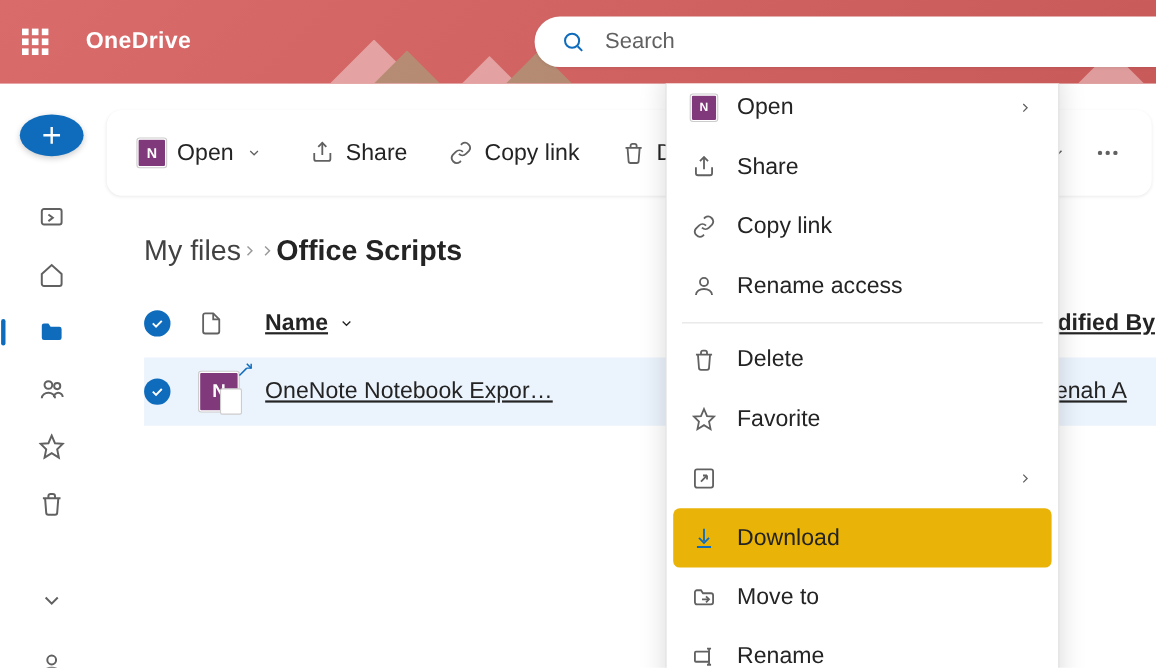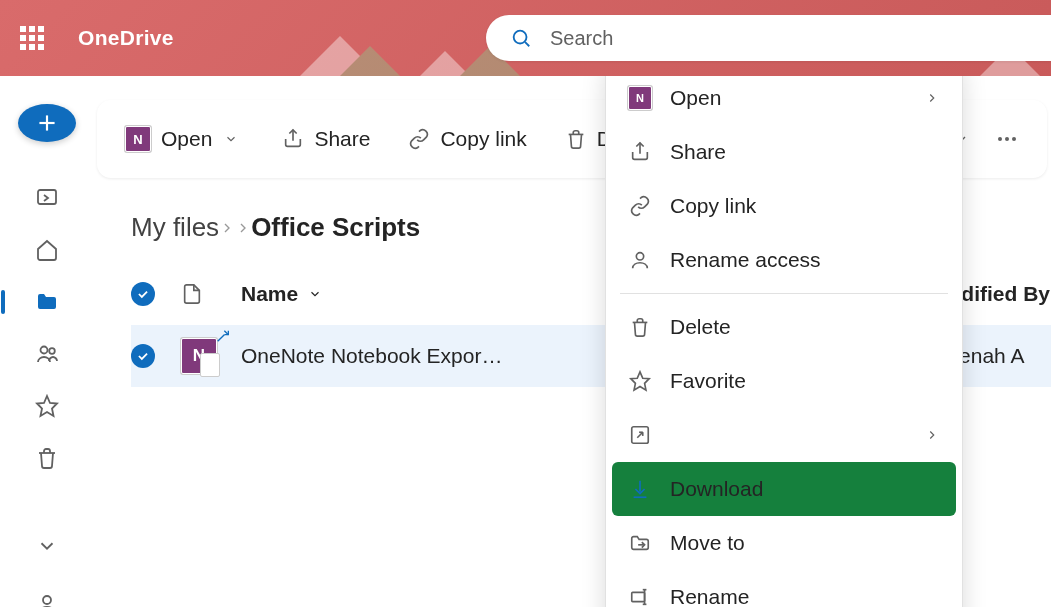--- a/index.html
+++ b/index.html
@@ -37,35 +37,35 @@
   .on-ico { width: 26px; height: 26px; background: #80397b; color: #fff !important; display: inline-flex; align-items: center; justify-content: center; font-size: 13px; font-weight: 700; border-radius: 2px; border: 1px solid #fff; box-shadow: 0 0 0 1px #ccc; }
   .on-ico-lg { width: 36px; height: 36px; font-size: 17px; position: relative; }
   .on-ico-lg::after { content: ""; position: absolute; right: -4px; bottom: -4px; width: 18px; height: 22px; background: #fff; border: 1px solid #ccc; border-radius: 2px; }
 
   .crumbs { display: flex; align-items: center; margin: 34px 0 0 38px; font-size: 26px; color: #424242; }
   .crumbs .sep { color: #999; }
   .crumbs .cur { font-weight: 700; color: #242424; }
   .crumbs a { cursor: pointer; }
 
   .list { margin: 20px 0 0 38px; }
-  .list-head, .list-row { display: grid; grid-template-columns: 50px 60px 1fr 60px 120px; align-items: center; height: 62px; }
+  .list-head, .list-row { display: grid; grid-template-columns: 50px 60px 1fr 60px 120px; align-items: center; height: 62px; text-decoration: underline; }
   .list-head .name-col { font-size: 21px; font-weight: 600; display: flex; align-items: center; gap: 10px; }
   .right-col { font-size: 21px; color: #242424; font-weight: 600; white-space: nowrap; overflow: hidden; }
   .list-row { background: #ebf3fc; }
   .check { width: 24px; height: 24px; border-radius: 50%; background: #0f6cbd; display: flex; align-items: center; justify-content: center; }
   .check svg { color: #fff; }
   .file-name { font-size: 21px; color: #242424; white-space: nowrap; overflow: hidden; text-overflow: ellipsis; }
   .file-ico-wrap { position: relative; display: inline-block; }
   .file-ico-wrap .sc { position: absolute; top: -10px; left: 34px; color: #0f6cbd; }
   .overflow-dots { color: #424242; cursor: pointer; text-align: center; }
 
   
   .menu { position: absolute; left: 512px; top: -14px; width: 358px; background: #fff; border: 1px solid #e1e1e1; border-radius: 10px; box-shadow: 0 6px 24px rgba(0,0,0,.15); padding: 8px 0; z-index: 10; }
   .menu-item { display: flex; align-items: center; gap: 18px; padding: 0 22px; height: 54px; font-size: 21px; color: #242424; cursor: pointer; position: relative; }
-  .menu-item:hover, .menu-item.hover { background: #15803d; border-radius: 6px; margin: 0 6px; padding: 0 16px; }
+  .menu-item:hover, .menu-item.hover { background: #eab308; border-radius: 6px; margin: 0 6px; padding: 0 16px; }
   .menu-item svg, .menu-item .menu-ico { color: #616161; width: 24px; flex: 0 0 24px; }
   .menu-item .chevr { position: absolute; right: 18px; color: #999; }
   .menu-sep { height: 1px; background: #e1e1e1; margin: 6px 14px; }
   .menu-item .on-ico { width: 24px; height: 24px; font-size: 11px; flex: 0 0 24px; }
   svg { display: block; }
 </style>
 </head>
 <body>
 
 <div class="header">

